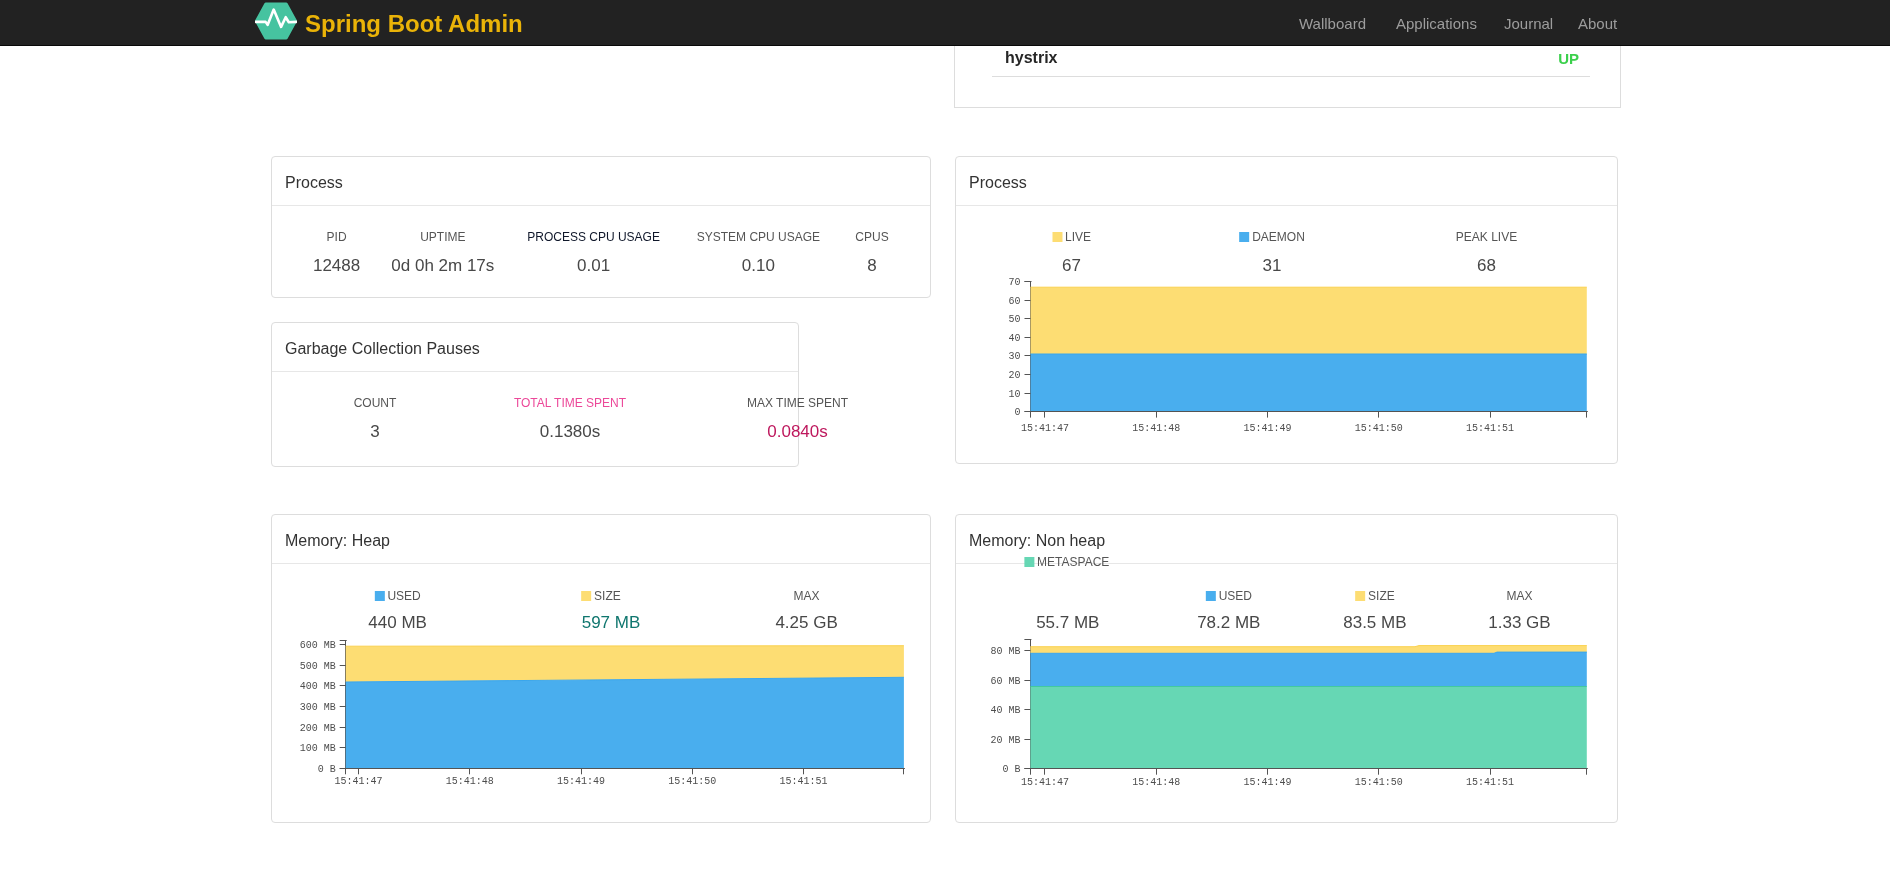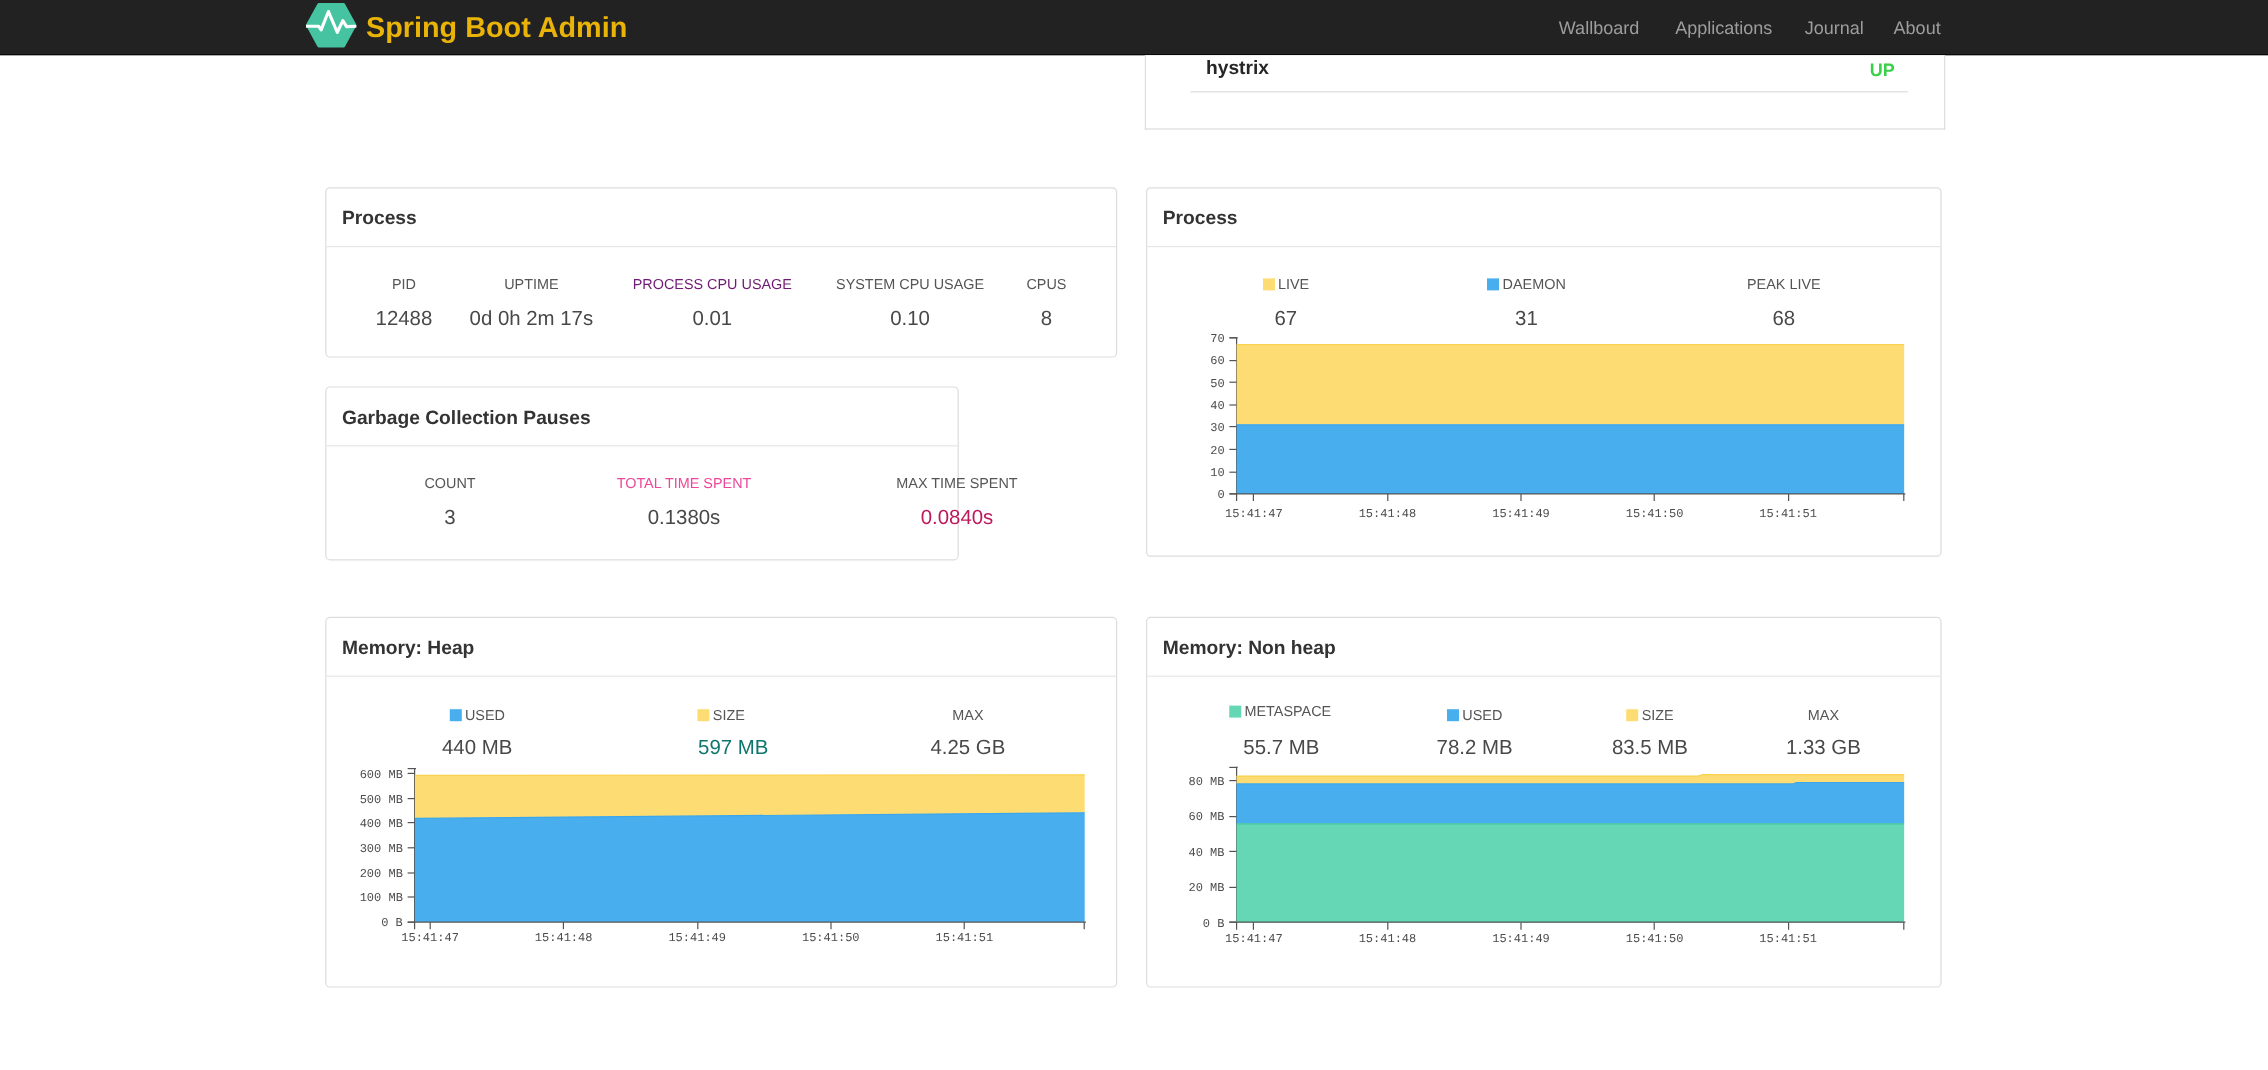--- a/index.html
+++ b/index.html
@@ -1,17 +1,17 @@
 <!DOCTYPE html>
 <html><head><meta charset="utf-8"><title>Spring Boot Admin</title>
 <style>
 *{margin:0;padding:0;box-sizing:border-box}
 body{font-family:"Liberation Sans",sans-serif;background:#fff;width:1890px;height:892px;position:relative;overflow:hidden}
 .card{position:absolute;background:#fff;border:1px solid #ddd;border-radius:4px}
-.card h2{position:absolute;left:13px;top:16.5px;font-size:16px;font-weight:bold;color:#333}
+.card h2{position:absolute;left:13px;top:16.5px;font-size:16px;font-weight:normal;color:#333}
 .hdiv{position:absolute;left:0;right:0;height:1px;background:#e7e7e7}
 </style></head><body>
 <div style="position:absolute;left:0;top:0;width:1890px;height:46px;background:#222;border-bottom:1px solid #090909">
 <svg style="position:absolute;left:255px;top:2px" width="42" height="38" viewBox="0 0 42 38">
 <polygon points="1.5,19 10.8,2 31.2,2 40.5,19 31.2,36 10.8,36" fill="#46c3a0" stroke="#46c3a0" stroke-width="3" stroke-linejoin="round"></polygon>
 <polyline points="0.6,19.9 10.6,19.9 12.6,22.9 18.7,7.6 26.1,24.9 30.7,15.2 33.8,20.2 41.4,19.9" fill="none" stroke="#fff" stroke-width="2.6" stroke-linejoin="round" stroke-linecap="round"></polyline>
 </svg>
 <div style="position:absolute;left:305px;top:10px;font-size:24px;font-weight:bold;color:#eab308;white-space:nowrap">Spring Boot Admin</div>
 <div style="position:absolute;left:1299px;top:15px;font-size:15px;color:#9d9d9d">Wallboard</div>
 <div style="position:absolute;left:1396px;top:15px;font-size:15px;color:#9d9d9d">Applications</div>
@@ -24,21 +24,21 @@
 <div style="position:absolute;left:37px;right:30px;top:30px;height:1px;background:#ddd"></div>
 </div>
 <div class="card" style="left:271px;top:156px;width:660px;height:142px">
     <h2>Process</h2>
     <div class="hdiv" style="top:48px"></div>
   </div>
 <div style="position:absolute;left:336.6px;top:237px;transform:translate(-50%,-50%);font-size:12px;color:#555;white-space:nowrap">PID</div>
 <div style="position:absolute;left:336.6px;top:266px;transform:translate(-50%,-50%);font-size:17px;color:#484848;white-space:nowrap">12488</div>
 <div style="position:absolute;left:442.8px;top:237px;transform:translate(-50%,-50%);font-size:12px;color:#555;white-space:nowrap">UPTIME</div>
 <div style="position:absolute;left:442.8px;top:266px;transform:translate(-50%,-50%);font-size:17px;color:#484848;white-space:nowrap">0d 0h 2m 17s</div>
-<div style="position:absolute;left:593.6px;top:237px;transform:translate(-50%,-50%);font-size:12px;color:#701a75;white-space:nowrap">PROCESS CPU USAGE</div>
+<div style="position:absolute;left:593.6px;top:237px;transform:translate(-50%,-50%);font-size:12px;color:#0f172a;white-space:nowrap">PROCESS CPU USAGE</div>
 <div style="position:absolute;left:593.6px;top:266px;transform:translate(-50%,-50%);font-size:17px;color:#484848;white-space:nowrap">0.01</div>
 <div style="position:absolute;left:758.4px;top:237px;transform:translate(-50%,-50%);font-size:12px;color:#555;white-space:nowrap">SYSTEM CPU USAGE</div>
 <div style="position:absolute;left:758.4px;top:266px;transform:translate(-50%,-50%);font-size:17px;color:#484848;white-space:nowrap">0.10</div>
 <div style="position:absolute;left:872.0px;top:237px;transform:translate(-50%,-50%);font-size:12px;color:#555;white-space:nowrap">CPUS</div>
 <div style="position:absolute;left:872.0px;top:266px;transform:translate(-50%,-50%);font-size:17px;color:#484848;white-space:nowrap">8</div>
 <div class="card" style="left:271px;top:322px;width:528px;height:145px">
     <h2>Garbage Collection Pauses</h2>
     <div class="hdiv" style="top:48px"></div>
   </div>
 <div style="position:absolute;left:375px;top:402.5px;transform:translate(-50%,-50%);font-size:12px;color:#555;white-space:nowrap">COUNT</div>
@@ -136,21 +136,21 @@
 <text x="58.4" y="154.3" text-anchor="middle" font-family="Liberation Mono" font-size="10" fill="#4d4d4d">15:41:47</text>
 <text x="169.7" y="154.3" text-anchor="middle" font-family="Liberation Mono" font-size="10" fill="#4d4d4d">15:41:48</text>
 <text x="281.0" y="154.3" text-anchor="middle" font-family="Liberation Mono" font-size="10" fill="#4d4d4d">15:41:49</text>
 <text x="392.3" y="154.3" text-anchor="middle" font-family="Liberation Mono" font-size="10" fill="#4d4d4d">15:41:50</text>
 <text x="503.6" y="154.3" text-anchor="middle" font-family="Liberation Mono" font-size="10" fill="#4d4d4d">15:41:51</text>
 </svg>
 <div class="card" style="left:955px;top:514px;width:663px;height:309px">
     <h2>Memory: Non heap</h2>
     <div class="hdiv" style="top:48px"></div>
   </div>
-<div style="position:absolute;left:1066.7px;top:593px;transform:translate(-50%,-50%);font-size:12px;color:#555;white-space:nowrap"><span style="display:inline-block;width:10px;height:10px;background:#66D7B4;margin-right:3px;vertical-align:-1px"></span>METASPACE</div>
+<div style="position:absolute;left:1066.7px;top:562px;transform:translate(-50%,-50%);font-size:12px;color:#555;white-space:nowrap"><span style="display:inline-block;width:10px;height:10px;background:#66D7B4;margin-right:3px;vertical-align:-1px"></span>METASPACE</div>
 <div style="position:absolute;left:1228.8px;top:596.1px;transform:translate(-50%,-50%);font-size:12px;color:#555;white-space:nowrap"><span style="display:inline-block;width:10px;height:10px;background:#49AEEE;margin-right:3px;vertical-align:-1px"></span>USED</div>
 <div style="position:absolute;left:1374.9px;top:596.1px;transform:translate(-50%,-50%);font-size:12px;color:#555;white-space:nowrap"><span style="display:inline-block;width:10px;height:10px;background:#FDDD73;margin-right:3px;vertical-align:-1px"></span>SIZE</div>
 <div style="position:absolute;left:1519.5px;top:596.1px;transform:translate(-50%,-50%);font-size:12px;color:#555;white-space:nowrap">MAX</div>
 <div style="position:absolute;left:1067.8px;top:623.4px;transform:translate(-50%,-50%);font-size:17px;color:#484848;white-space:nowrap">55.7 MB</div>
 <div style="position:absolute;left:1228.8px;top:623.4px;transform:translate(-50%,-50%);font-size:17px;color:#484848;white-space:nowrap">78.2 MB</div>
 <div style="position:absolute;left:1374.9px;top:623.4px;transform:translate(-50%,-50%);font-size:17px;color:#484848;white-space:nowrap">83.5 MB</div>
 <div style="position:absolute;left:1519.5px;top:623.4px;transform:translate(-50%,-50%);font-size:17px;color:#484848;white-space:nowrap">1.33 GB</div>
 <svg style="position:absolute;left:985px;top:630px" width="645" height="170" viewBox="0 0 645 170">
 <line x1="45.5" y1="9.0" x2="45.5" y2="138.7" stroke="#545454" stroke-width="1"></line>
 <line x1="39.4" y1="9.5" x2="46.4" y2="9.5" stroke="#545454" stroke-width="1"></line>

